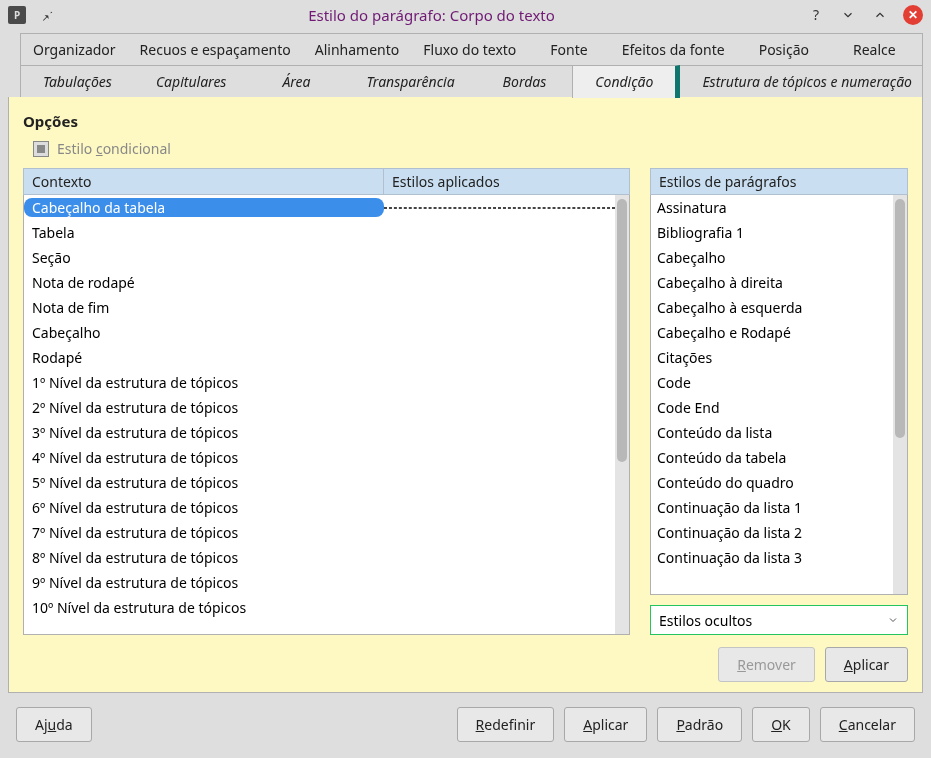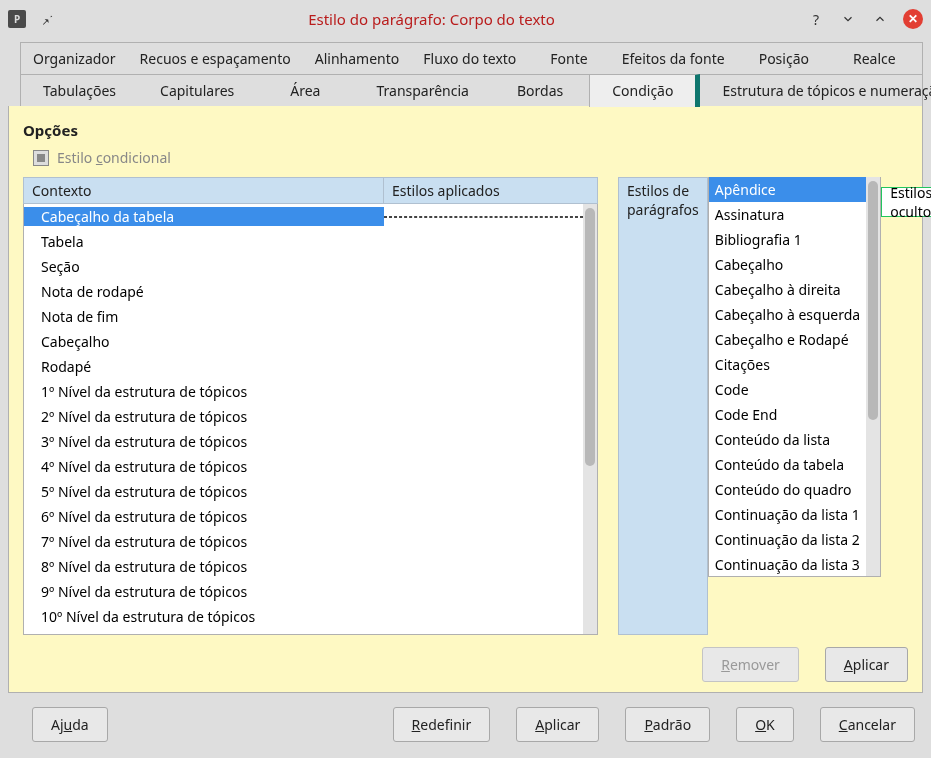--- a/index.html
+++ b/index.html
@@ -1,69 +1,69 @@
 <!DOCTYPE html>
 <html><head>
 <meta charset="utf-8">
 <style>
   * { box-sizing: border-box; margin: 0; padding: 0; font-family: "Noto Sans", "Segoe UI", sans-serif; font-size: 14px; }
   body { width: 931px; height: 758px; background: #dedede; display: flex; flex-direction: column; }
   
   .titlebar { height: 38px; background: #dedede; display: flex; align-items: center; padding: 0 8px; }
   .titlebar-left { display: flex; gap: 12px; align-items: center; }
   .app-icon { width: 18px; height: 18px; background: #4a4a4a; border-radius: 2px; display:flex; align-items:center; justify-content:center; color:#ddd; font-size:10px; font-weight:bold;}
-  .title { flex: 1; text-align: center; color: #b91c1c; font-size: 15px; }
+  .title { flex: 1; text-align: center; color: #701a75; font-size: 15px; }
   .titlebar-right { display: flex; gap: 14px; align-items: center; }
   .tico { width: 18px; height: 18px; display:flex; align-items:center; justify-content:center; color:#333; }
   .close-btn { width: 20px; height: 20px; background: #e23e33; border-radius: 50%; display:flex; align-items:center; justify-content:center; color:white; font-size:12px; font-weight:bold; line-height:1;}
   
   .tabs-wrap { background: #dedede; border:1px solid #b0b0b0; margin: 4px 8px 0 20px; border-bottom:none; }
   .tab-row { display: flex; }
   .tab { padding: 6px 14px; color: #222; border-right: 0px solid transparent; position:relative; cursor:default; white-space:nowrap; flex:0 0 auto;}
   .tab.active { background: #eeeeee; border-top:1px solid #b0b0b0; border-left:1px solid #b0b0b0; border-right:5px solid #0f766e; margin-top:-1px; margin-bottom:-1px; z-index:2;}
   .tab-row.row1 .tab { padding: 6px 12px; }
-  .tab-row.row2 { border-top:1px solid #b0b0b0;}
+  .tab-row.row2 { border-top:1px solid #b0b0b0;font-style:italic;}
   .tab-row.row2 .tab { padding: 6px 22px; }
   
   .content { background: #fef9c3; border:1px solid #b0b0b0; border-top:none; margin: 0 8px; padding: 14px 14px 10px 14px; flex:1; display:flex; flex-direction:column; }
   
   .opts-label { font-weight: bold; font-size: 15px; color: #222; margin-bottom: 8px; }
   .check-row { display:flex; align-items:center; gap:8px; margin-left: 10px; margin-bottom: 10px; color:#888;}
   .checkbox { width:16px; height:16px; border:1px solid #888; background:#ddd; display:flex; align-items:center; justify-content:center;}
   .checkbox .inner { width:8px; height:8px; background:#888;}
   
   .lists-row { display:flex; gap:20px; flex:1; min-height:0;justify-content:space-between; }
   .left-wrap { flex: 1; display:flex; flex-direction:column; min-width:0;}
-  .right-wrap { width: 290px; display:flex; flex-direction:row;}
+  .right-wrap { width: 258px; display:flex; flex-direction:column;}
   
   .list-header { display:flex; background:#c9dff1; border:1px solid #b0c0d0; }
   .list-header.single { }
   .lh-cell { padding: 3px 8px; color:#222; }
   .lh-ctx { flex: 0 0 360px; border-right:1px solid #b0c0d0;}
   .lh-app { flex: 1; }
   
   .list-body-wrap { flex:1; display:flex; min-height:0; border:1px solid #b0b0b0; border-top:none; background:white;}
   .list-body { flex:1; overflow-y: hidden; }
   .scrollbar { width:14px; background:#e4e4e4; position:relative;}
   .scrollbar::after { content:""; position:absolute; left:2px; right:2px; top:4px; height:60%; background:#b8b8b8; border-radius:5px;}
   
   .row { display:flex; height:25px; align-items:center; }
   .row.sel .cell-ctx { background:#3b8eea; color:white; }
   .row.sel .cell-app { border:1px dashed #444; }
-  .cell-ctx { flex: 0 0 360px; padding: 0 17px; white-space:nowrap; overflow:hidden;}
+  .cell-ctx { flex: 0 0 360px; padding: 0 8px; white-space:nowrap; overflow:hidden;border-radius:8px;}
   .cell-app { flex:1; padding: 0 6px;}
   
   .prow { padding: 0 6px; height:25px; display:flex; align-items:center; white-space:nowrap; overflow:hidden;}
   .prow.sel { background:#3b8eea; color:white; }
   
   .dropdown { margin-top:10px; border:1px solid #22c55e; background:white; height:30px; display:flex; align-items:center; padding:0 8px; justify-content:space-between;}
   .dd-chev { color:#555; }
   
   .mid-buttons { display:flex; justify-content:flex-end; gap:10px; margin-top:12px;}
-  .btn { border:1px solid #a8a8a8; background:#e8e8e8; padding: 7px 18px; border-radius:3px; color:#222;margin-left:16px; }
+  .btn { border:1px solid #a8a8a8; background:#e8e8e8; padding: 7px 18px; border-radius:3px; color:#222; }
   .btn.disabled { color:#999; border-color:#c4c4c4;}
   
   .footer { display:flex; padding: 14px 16px 16px 16px; background:#dedede; gap:10px; }
   .footer-spacer { flex:1; }
   .underline-char { text-decoration: underline; }
 </style>
 </head>
 <body>
 
 <div class="titlebar">
@@ -204,21 +204,20 @@
         <div class="scrollbar"></div>
       </div>
     </div>
 
     <div class="right-wrap">
       <div class="list-header single">
         <div class="lh-cell" style="flex:1">Estilos de parágrafos</div>
       </div>
       <div class="list-body-wrap" style="height:400px; flex:none;">
         <div class="list-body" id="paragraph-list">
-            <div class="prow sel">Apêndice</div>
             <div class="prow">Assinatura</div>
             <div class="prow">Bibliografia 1</div>
             <div class="prow">Cabeçalho</div>
             <div class="prow">Cabeçalho à direita</div>
             <div class="prow">Cabeçalho à esquerda</div>
             <div class="prow">Cabeçalho e Rodapé</div>
             <div class="prow">Citações</div>
             <div class="prow">Code</div>
             <div class="prow">Code End</div>
             <div class="prow">Conteúdo da lista</div>

